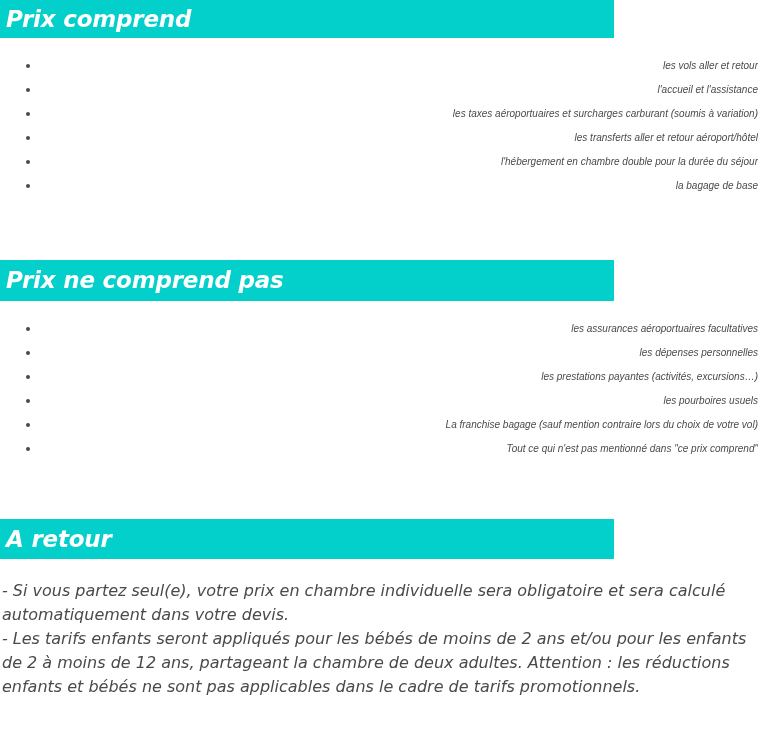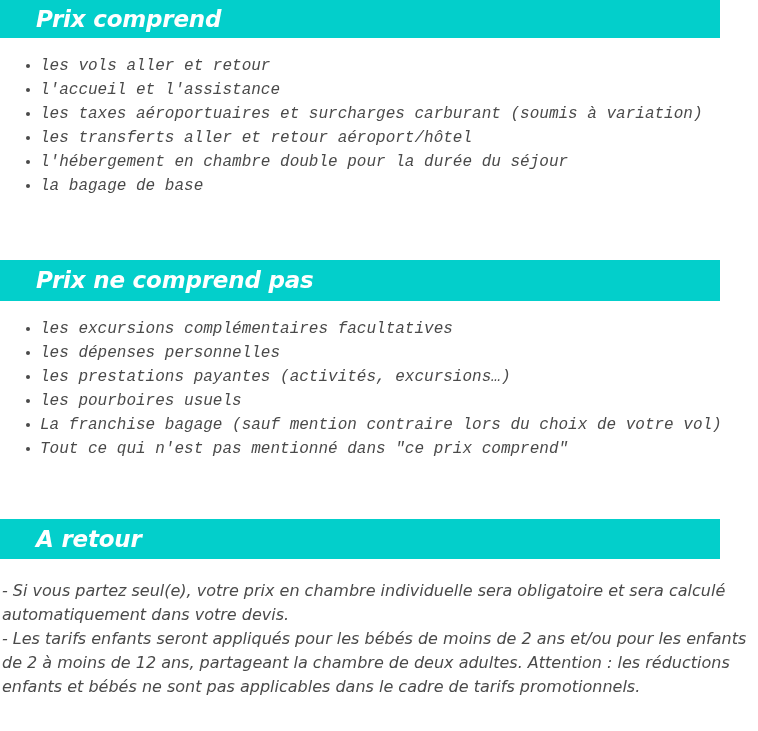--- a/index.html
+++ b/index.html
@@ -14,25 +14,25 @@
   .page {
     position: relative;
     width: 758px;
     height: 731px;
     overflow: hidden;
     background: #ffffff;
   }
 
   
   .section-bar {
-    width: 720px;
+    width: 614px;
     background: #03cfcb;
     display: flex;
     align-items: center;
-    padding-left: 36px;
+    padding-left: 6px;
   }
 
   .section-bar-title {
     color: #ffffff;
     font-family: "DejaVu Sans", sans-serif;
     font-style: italic;
     font-weight: bold;
     font-size: 23px;
     letter-spacing: -0.2px;
     line-height: 1;
@@ -46,26 +46,27 @@
   
   .bullet-list {
     list-style: none;
     padding: 0;
     margin: 0;
   }
 
   .bullet-item {
     position: relative;
     padding-left: 40px;
-    font-family: Liberation Mono, monospace;
+    font-family: Liberation Sans, sans-serif;
     font-style: italic;
-    font-size: 16px;
+    font-size: 10px;
     color: #4a4a4a;
     line-height: 24px;
     white-space: nowrap;
+    text-align: right;
   }
 
   .bullet-item::before {
     content: "";
     position: absolute;
     left: 26px;
     top: 10px;
     width: 4px;
     height: 4px;
     border-radius: 50%;
@@ -115,21 +116,21 @@
 
   <div class="gap-before-bar2"></div>
 
   <div class="section-bar bar-2">
     <span class="section-bar-title">Prix ne comprend pas</span>
   </div>
 
   <div class="gap-after-bar2"></div>
 
   <ul class="bullet-list">
-    <li class="bullet-item">les excursions complémentaires facultatives</li>
+    <li class="bullet-item">les assurances aéroportuaires facultatives</li>
     <li class="bullet-item">les dépenses personnelles</li>
     <li class="bullet-item">les prestations payantes (activités, excursions…)</li>
     <li class="bullet-item">les pourboires usuels</li>
     <li class="bullet-item">La franchise bagage (sauf mention contraire lors du choix de votre vol)</li>
     <li class="bullet-item">Tout ce qui n'est pas mentionné dans "ce prix comprend"</li>
   </ul>
 
   <div class="gap-before-bar3"></div>
 
   <div class="section-bar bar-3">

